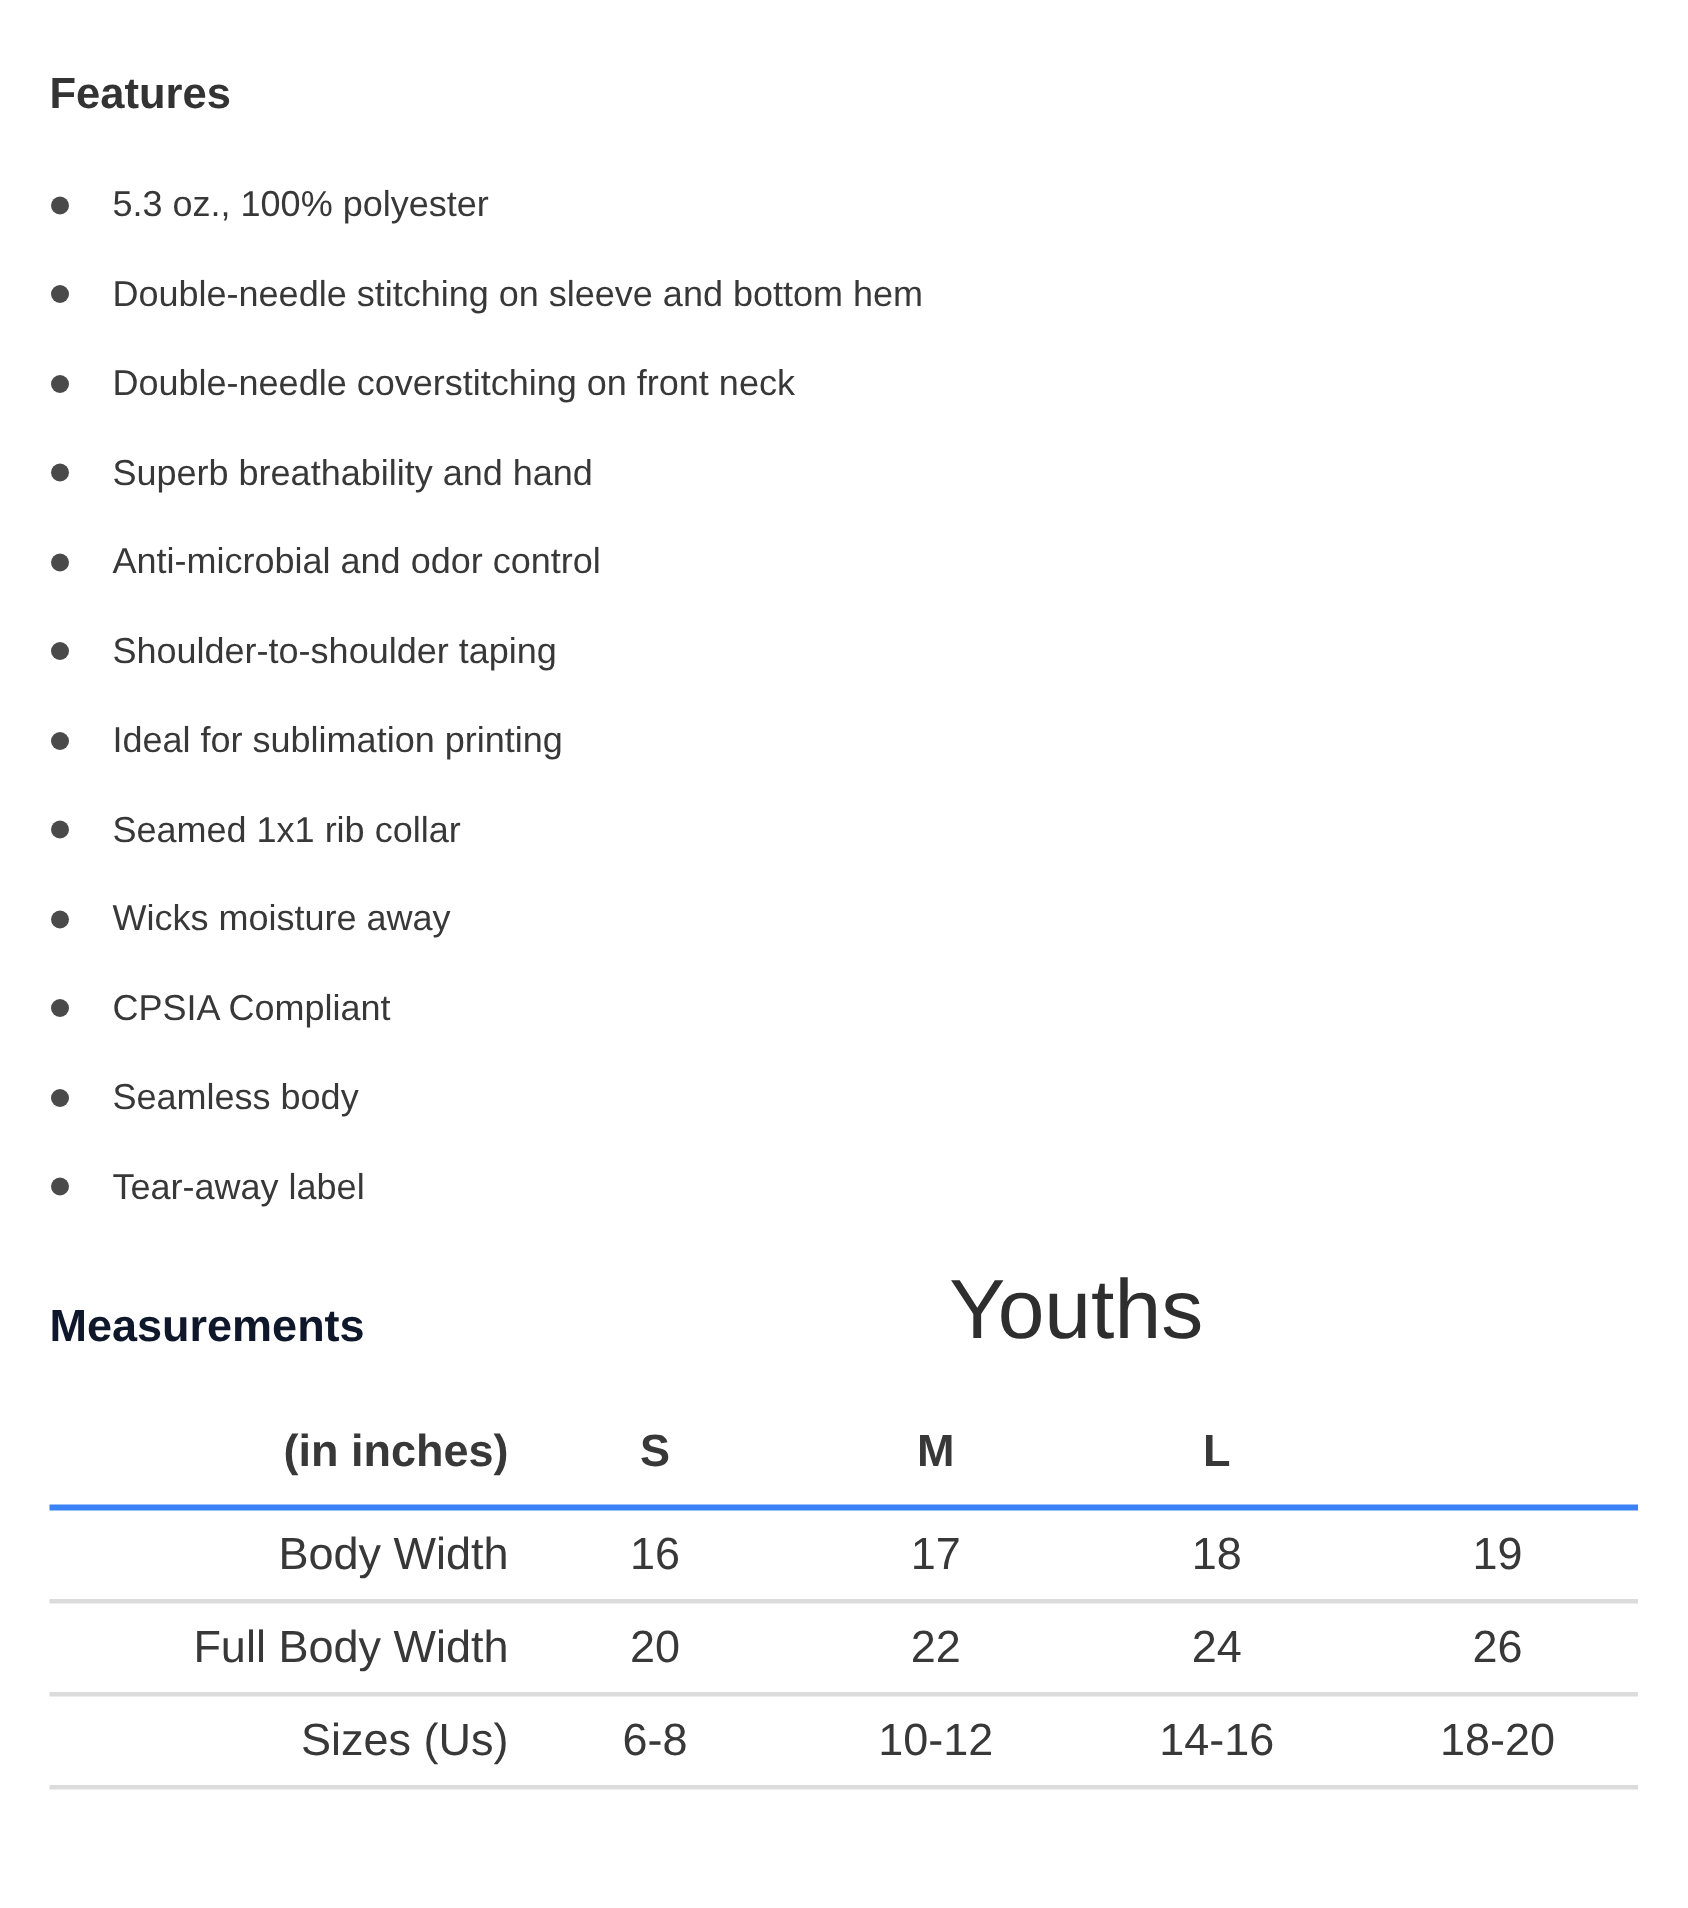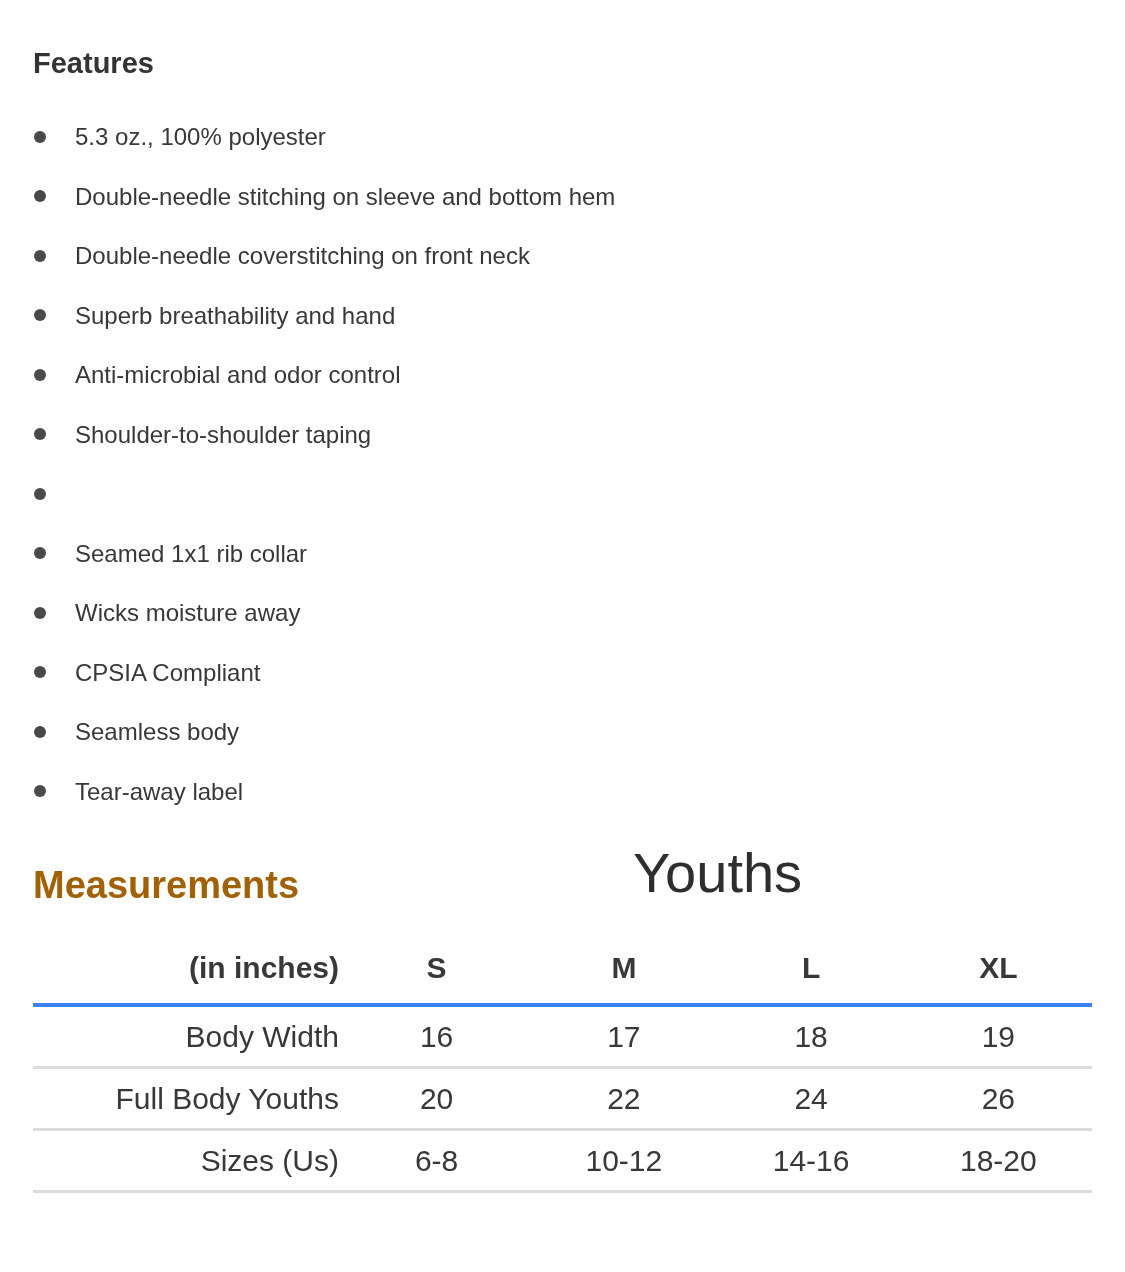--- a/index.html
+++ b/index.html
@@ -50,24 +50,24 @@
 
   
   .measure-header {
     display: grid;
     grid-template-columns: 310px 1fr;
     align-items: end;
     margin-top: 20px;
   }
   .measurements-heading {
     margin: 0;
-    font-size: 38px;
+    font-size: 30px;
     line-height: 36px;
     font-weight: bold;
-    color: #a16207;
+    color: #0f172a;
     padding-bottom: 2px;
   }
   .group-title {
     font-size: 56px;
     line-height: 64px;
     text-align: center;
     color: #2e2e2e;
     font-weight: normal;
   }
 
@@ -106,53 +106,52 @@
 
   <h2 class="features-heading">Features</h2>
 
   <ul class="features-list">
     <li><span class="bullet-dot"></span><span>5.3 oz., 100% polyester</span></li>
     <li><span class="bullet-dot"></span><span>Double-needle stitching on sleeve and bottom hem</span></li>
     <li><span class="bullet-dot"></span><span>Double-needle coverstitching on front neck</span></li>
     <li><span class="bullet-dot"></span><span>Superb breathability and hand</span></li>
     <li><span class="bullet-dot"></span><span>Anti-microbial and odor control</span></li>
     <li><span class="bullet-dot"></span><span>Shoulder-to-shoulder taping</span></li>
-    <li><span class="bullet-dot"></span></li>
+    <li><span class="bullet-dot"></span><span>Ideal for sublimation printing</span></li>
     <li><span class="bullet-dot"></span><span>Seamed 1x1 rib collar</span></li>
     <li><span class="bullet-dot"></span><span>Wicks moisture away</span></li>
     <li><span class="bullet-dot"></span><span>CPSIA Compliant</span></li>
     <li><span class="bullet-dot"></span><span>Seamless body</span></li>
     <li><span class="bullet-dot"></span><span>Tear-away label</span></li>
   </ul>
 
   <div class="measure-header">
     <h2 class="measurements-heading">Measurements</h2>
     <div class="group-title">Youths</div>
   </div>
 
   <div class="size-table">
 
     <div class="t-row t-header">
       <div class="c-label">(in inches)</div>
       <div class="c-val">S</div>
       <div class="c-val">M</div>
       <div class="c-val">L</div>
-      <div class="c-val">XL</div>
     </div>
 
     <div class="t-row t-data">
       <div class="c-label">Body Width</div>
       <div class="c-val">16</div>
       <div class="c-val">17</div>
       <div class="c-val">18</div>
       <div class="c-val">19</div>
     </div>
 
     <div class="t-row t-data">
-      <div class="c-label">Full Body Youths</div>
+      <div class="c-label">Full Body Width</div>
       <div class="c-val">20</div>
       <div class="c-val">22</div>
       <div class="c-val">24</div>
       <div class="c-val">26</div>
     </div>
 
     <div class="t-row t-data">
       <div class="c-label">Sizes (Us)</div>
       <div class="c-val">6-8</div>
       <div class="c-val">10-12</div>

